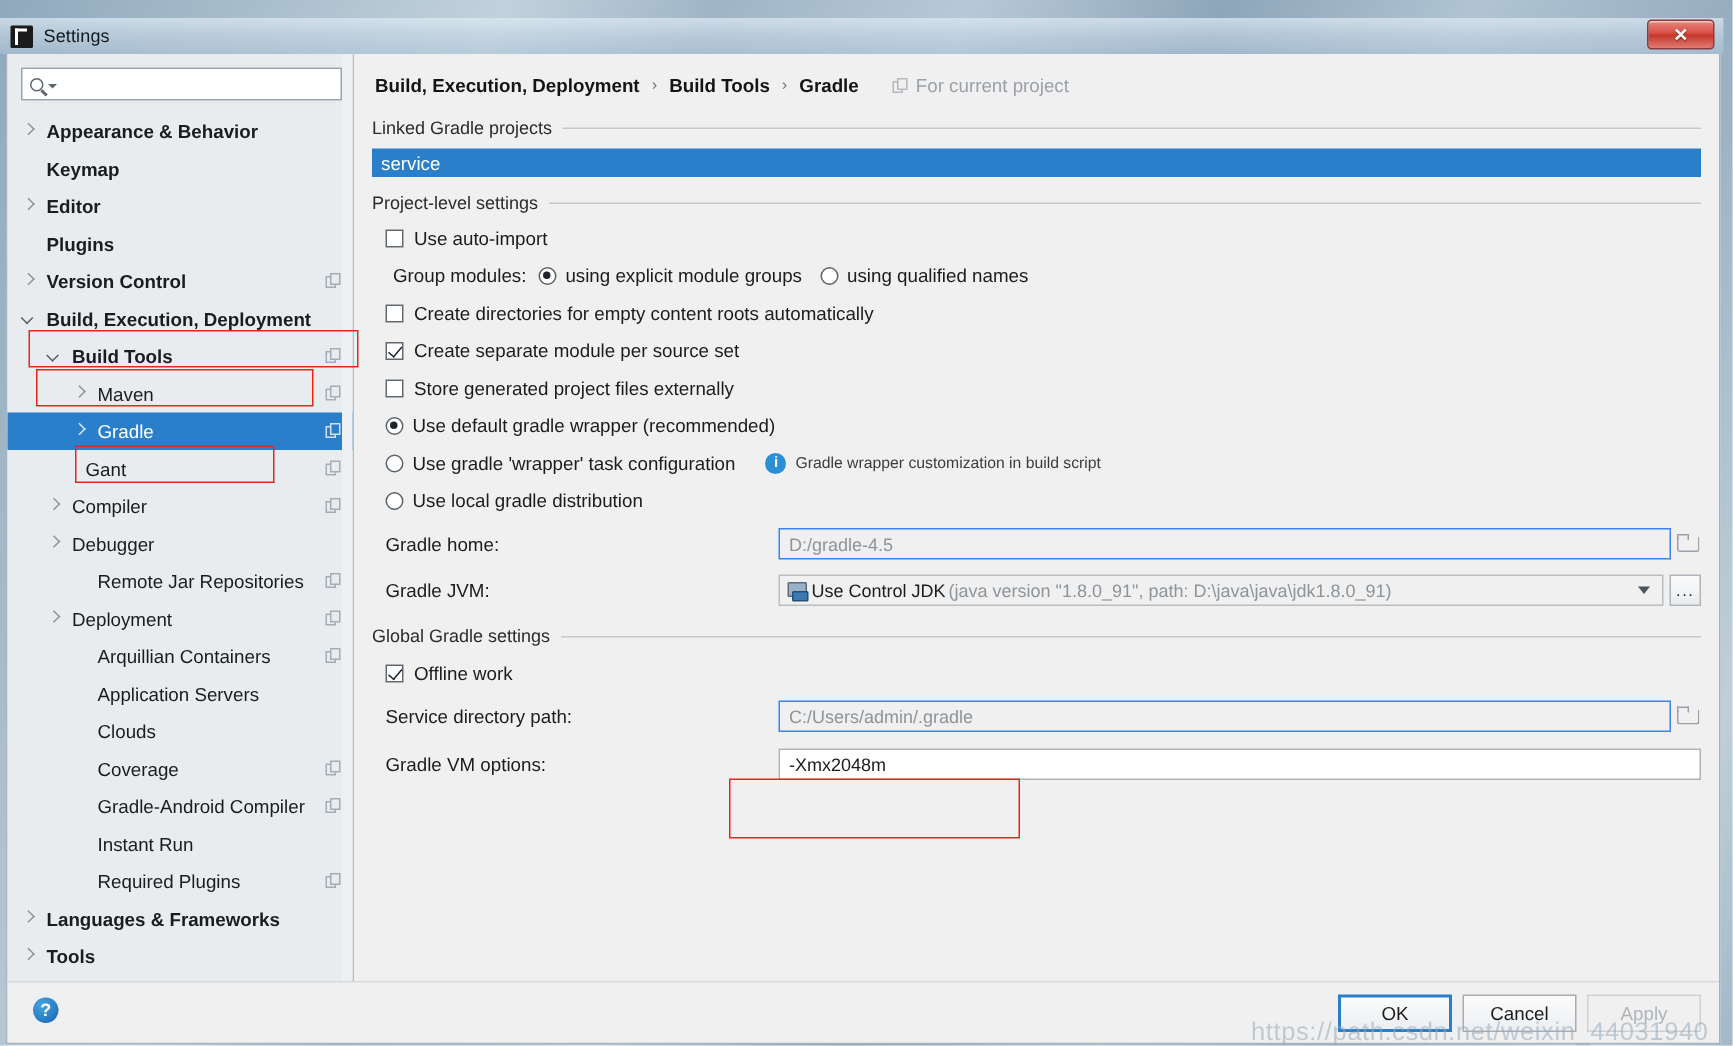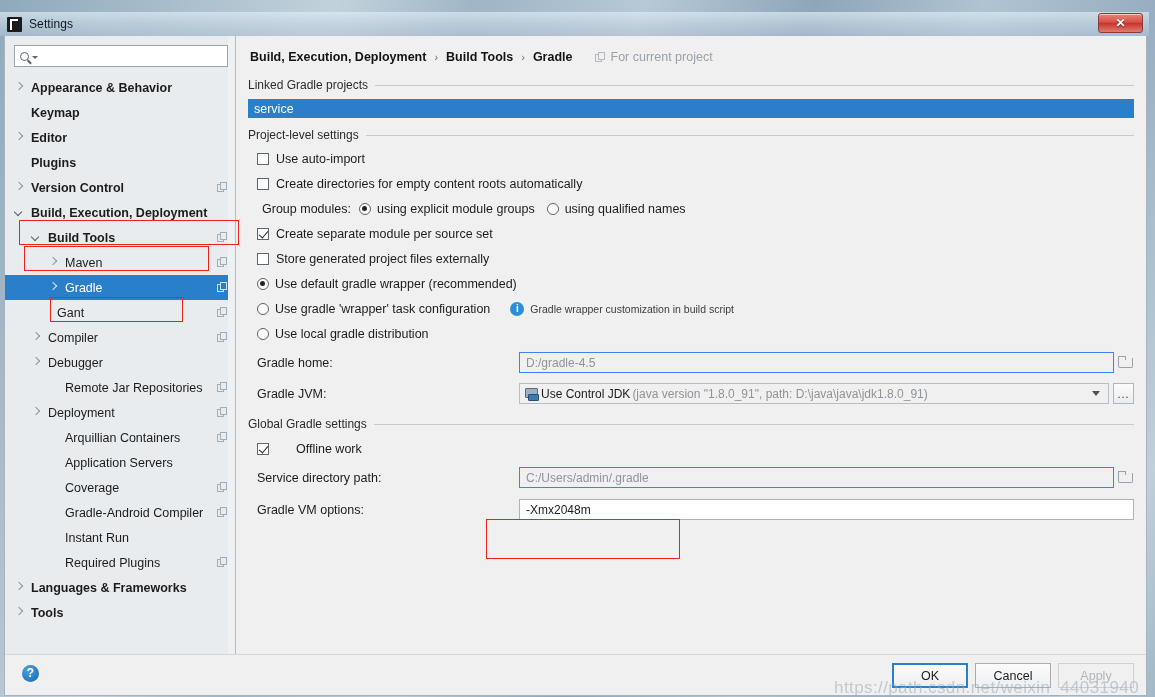--- a/index.html
+++ b/index.html
@@ -355,20 +355,24 @@
                 <i class="b"></i>
                 <i class="f"></i>
               </span>
             </div>
             <div class="node" style="padding-left: 44px;">
               <span class="arrow" style="margin-right: 7px;"></span>
               <span class="node-label">Application Servers</span>
             </div>
             <div class="node" style="padding-left: 44px;">
               <span class="arrow" style="margin-right: 7px;"></span>
+              <span class="node-label">Clouds</span>
+            </div>
+            <div class="node" style="padding-left: 44px;">
+              <span class="arrow" style="margin-right: 7px;"></span>
               <span class="node-label">Coverage</span>
               <span class="copy-icon">
                 <i class="b"></i>
                 <i class="f"></i>
               </span>
             </div>
             <div class="node" style="padding-left: 44px;">
               <span class="arrow" style="margin-right: 7px;"></span>
               <span class="node-label">Gradle-Android Compiler</span>
               <span class="copy-icon">
@@ -431,31 +435,31 @@
         <div class="group-head" style="margin-top:10px;">
           <span class="gl">Project-level settings</span>
           <span class="gline"></span>
         </div>
 
         <div class="row" style="margin-top:4px;">
           <span class="cb"></span>
           <span class="lbl">Use auto-import</span>
         </div>
 
-        <div class="row">
-          <span class="cb"></span>
-          <span class="lbl">Create directories for empty content roots automatically</span>
-        </div>
-
         <div class="row" style="margin-left:14px;">
           <span class="lbl" style="margin-right:8px;">Group modules:</span>
           <span class="rb checked"></span>
           <span class="lbl">using explicit module groups</span>
           <span class="rb" style="margin-left:12px;"></span>
           <span class="lbl">using qualified names</span>
+        </div>
+
+        <div class="row">
+          <span class="cb"></span>
+          <span class="lbl">Create directories for empty content roots automatically</span>
         </div>
 
         <div class="row">
           <span class="cb checked"></span>
           <span class="lbl">Create separate module per source set</span>
         </div>
 
         <div class="row">
           <span class="cb"></span>
           <span class="lbl">Store generated project files externally</span>
@@ -493,21 +497,21 @@
             <span class="combo-caret"></span>
           </span>
           <span class="ellipsis-btn">...</span>
         </div>
 
         <div class="group-head" style="margin-top:10px;">
           <span class="gl">Global Gradle settings</span>
           <span class="gline"></span>
         </div>
 
-        <div class="row" style="margin-top:5px;gap:20px;">
+        <div class="row" style="margin-top:5px;">
           <span class="cb checked"></span>
           <span class="lbl">Offline work</span>
         </div>
 
         <div class="field-row" style="margin-top:3px;">
           <span class="field-label">Service directory path:</span>
           <span class="textfield">C:/Users/admin/.gradle</span>
           <span class="browse"></span>
         </div>
 

